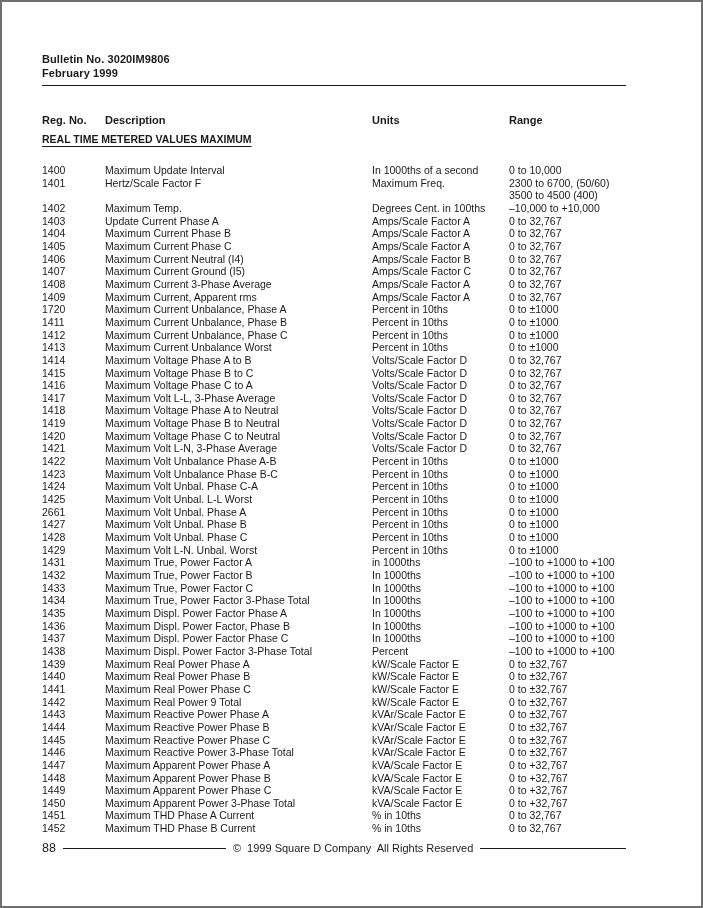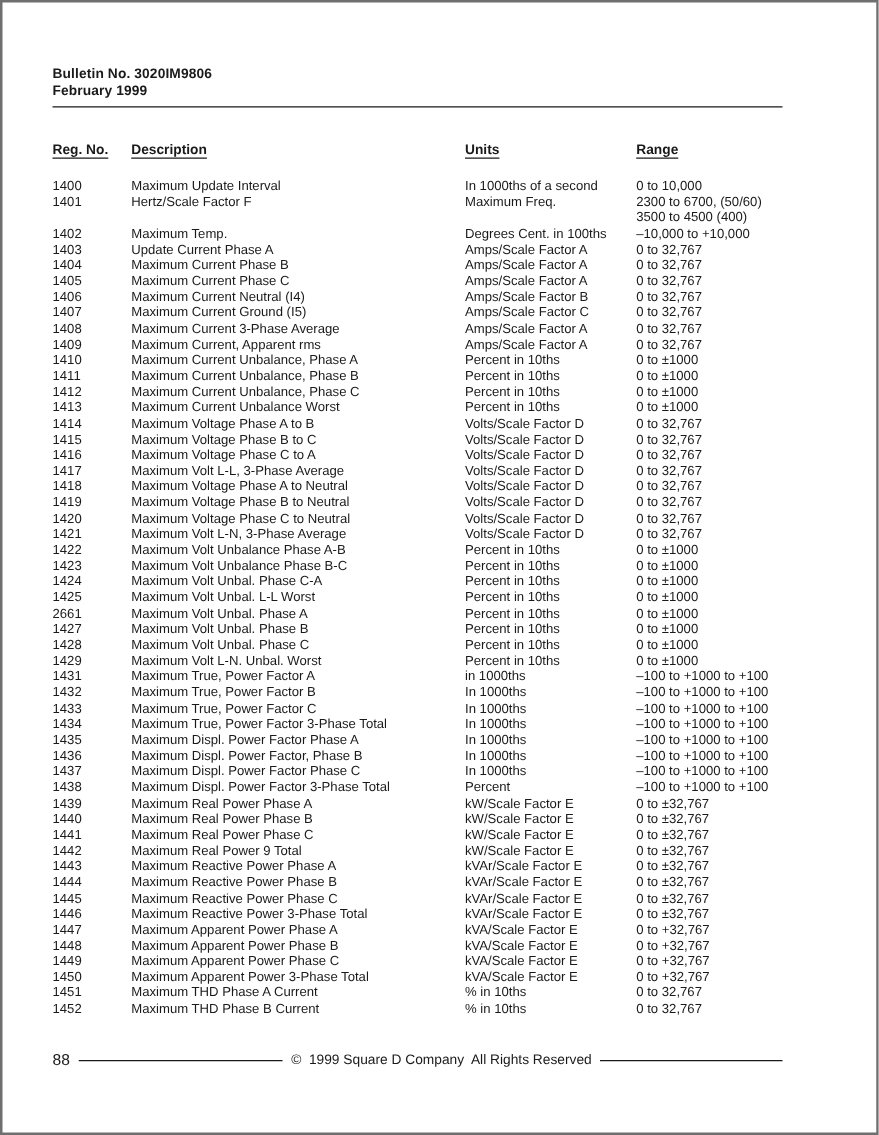--- a/index.html
+++ b/index.html
@@ -43,21 +43,20 @@
   .col-grid {
     display: grid;
     grid-template-columns: 63px 267px 137px 1fr;
   }
   .hdr-row {
     font-size: 11px;
     font-weight: bold;
   }
   .hdr-row .col-label {
     justify-self: start;
-    text-decoration: underline;
     text-decoration-thickness: 1.4px;
     text-underline-offset: 2.5px;
   }
   .section-title {
     margin-top: 7px;
     font-size: 10.5px;
     font-weight: bold;
     text-decoration: underline;
     text-decoration-thickness: 1.3px;
     text-underline-offset: 2.5px;
@@ -111,20 +110,23 @@
 
   <div class="content">
 
     <div class="col-grid hdr-row">
       <span class="col-label">Reg. No.</span>
       <span class="col-label">Description</span>
       <span class="col-label">Units</span>
       <span class="col-label">Range</span>
     </div>
 
+    <div>
+      <span class="section-title">REAL TIME METERED VALUES MAXIMUM</span>
+    </div>
 
     <div class="rows">
   <div class="col-grid row">
     <span class="cell">1400</span>
     <span class="cell">Maximum Update Interval</span>
     <span class="cell">In 1000ths of a second</span>
     <span class="cell">0 to 10,000</span>
   </div>
 
   <div class="col-grid row">
@@ -185,21 +187,21 @@
   </div>
 
   <div class="col-grid row">
     <span class="cell">1409</span>
     <span class="cell">Maximum Current, Apparent rms</span>
     <span class="cell">Amps/Scale Factor A</span>
     <span class="cell">0 to 32,767</span>
   </div>
 
   <div class="col-grid row">
-    <span class="cell">1410</span>
+    <span class="cell">1720</span>
     <span class="cell">Maximum Current Unbalance, Phase A</span>
     <span class="cell">Percent in 10ths</span>
     <span class="cell">0 to ±1000</span>
   </div>
 
   <div class="col-grid row">
     <span class="cell">1411</span>
     <span class="cell">Maximum Current Unbalance, Phase B</span>
     <span class="cell">Percent in 10ths</span>
     <span class="cell">0 to ±1000</span>

